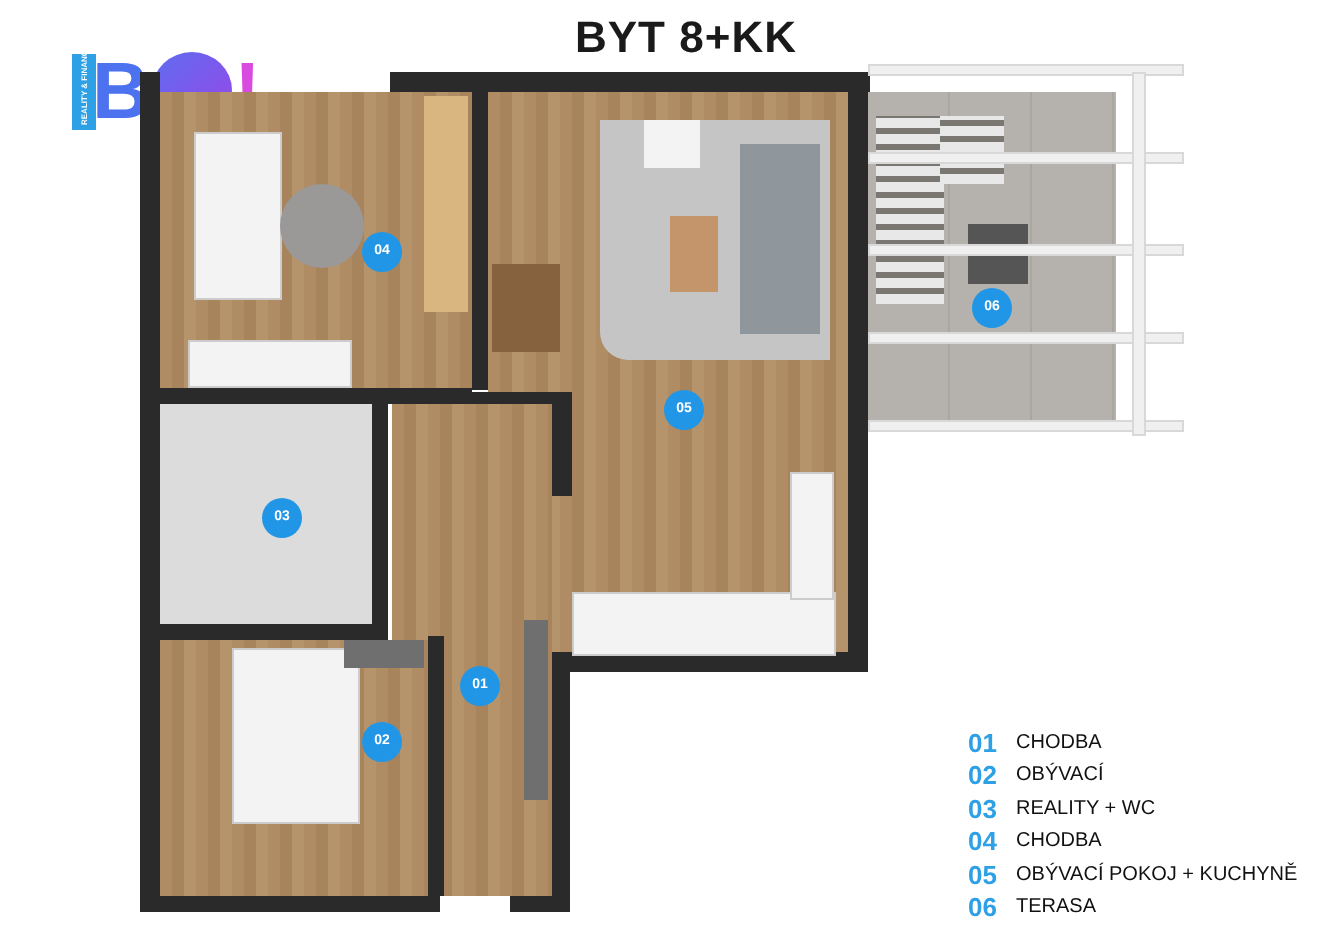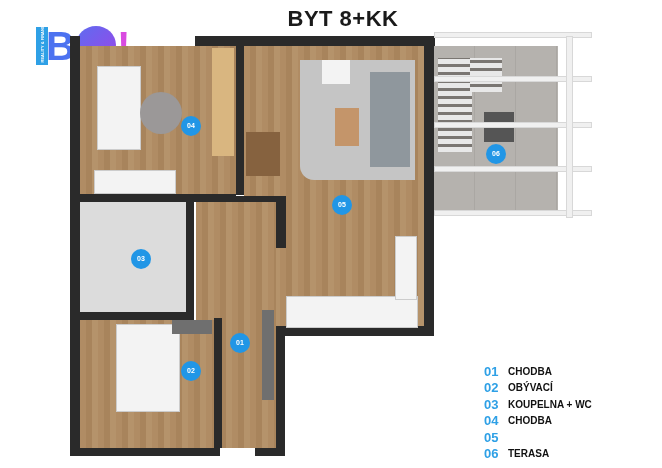--- a/index.html
+++ b/index.html
@@ -15,21 +15,21 @@
   .wall{background:#2a2a2a;}
   .floor{background:repeating-linear-gradient(90deg,#b08c64 0 6px,#a8845c 6px 12px,#b5936b 12px 18px);}
   .tile{background:#dcdcdc;}
   .white{background:#f3f3f3;}
   .grey{background:#c5c5c5;}
   .badge{width:20px;height:20px;border-radius:50%;background:#2196e6;color:#fff;font-size:7px;font-weight:bold;text-align:center;line-height:20px;}
   
   .legend{left:484px;top:363px;}
   .legend-row{height:16.5px;display:flex;align-items:center;white-space:nowrap;}
   .legend-num{color:#2ea0e6;font-weight:bold;font-size:13px;width:22px;}
-  .legend-label{color:#111;font-weight:bold;font-size:10px;margin-left:2px;}
+  .legend-label{color:#111;font-weight:normal;font-size:10px;margin-left:2px;}
   .terrace{background:repeating-linear-gradient(90deg,#b5b2ae 0 40px,#aaa7a3 40px 41px);}
   .beam{background:#f0f0f0;border:1px solid #d8d8d8;}
 </style>
 </head>
 <body>
 
 <div class="abs title">BYT 8+KK</div>
 
 <div class="abs logo-tag">
     <span>REALITY &amp; FINANCE</span>
@@ -101,26 +101,27 @@
   <div class="legend-row">
       <span class="legend-num">01</span>
       <span class="legend-label">CHODBA</span>
     </div>
   <div class="legend-row">
       <span class="legend-num">02</span>
       <span class="legend-label">OBÝVACÍ</span>
     </div>
   <div class="legend-row">
       <span class="legend-num">03</span>
-      <span class="legend-label">KOUPELNA + WC</span>
+      <span class="legend-label">REALITY + WC</span>
     </div>
   <div class="legend-row">
       <span class="legend-num">04</span>
       <span class="legend-label">CHODBA</span>
     </div>
   <div class="legend-row">
       <span class="legend-num">05</span>
+      <span class="legend-label">OBÝVACÍ POKOJ + KUCHYNĚ</span>
     </div>
   <div class="legend-row">
       <span class="legend-num">06</span>
       <span class="legend-label">TERASA</span>
     </div>
 </div>
 
 </body></html>

